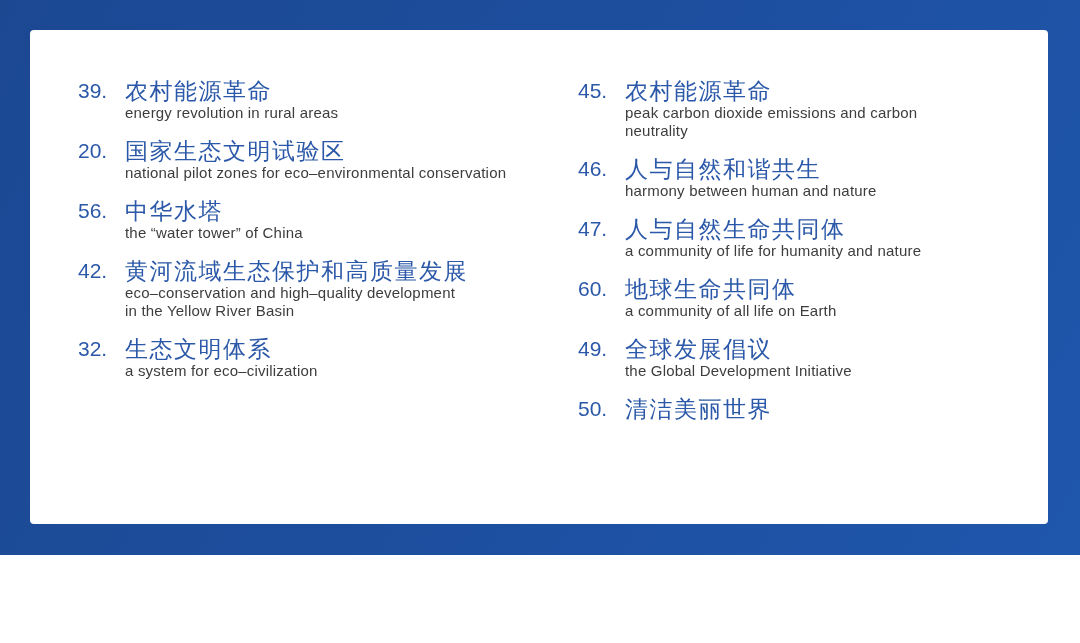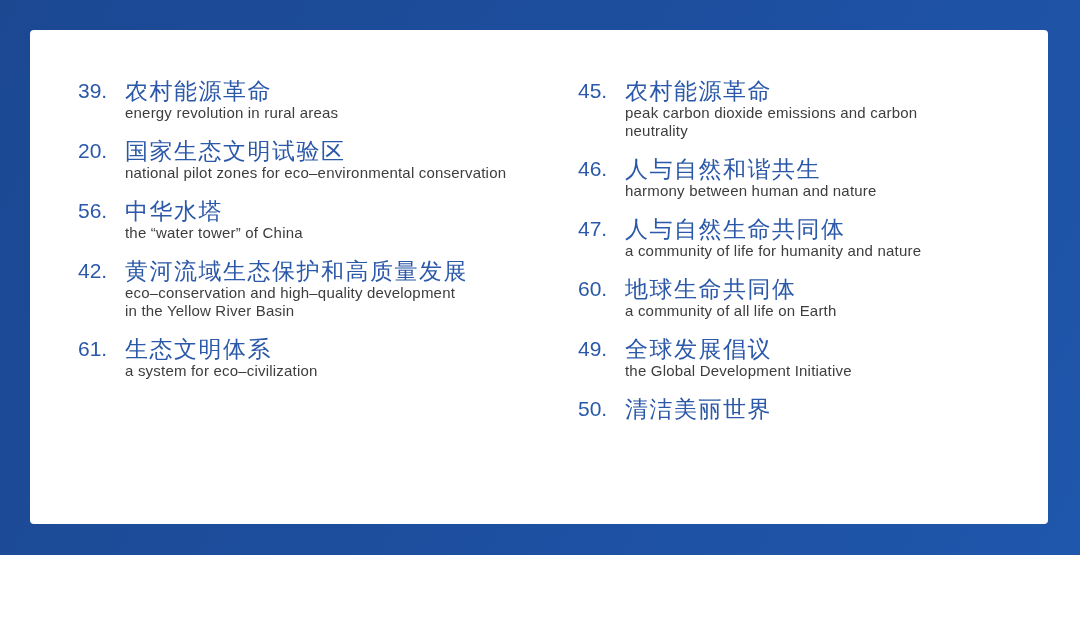--- a/index.html
+++ b/index.html
@@ -97,21 +97,21 @@
         </div>
         <div class="item">
           <div class="num">42.</div>
           <div class="texts">
             <div class="zh">黄河流域生态保护和高质量发展</div>
             <div class="en">eco–conservation and high–quality development
 in the Yellow River Basin</div>
           </div>
         </div>
         <div class="item">
-          <div class="num">61.</div>
+          <div class="num">32.</div>
           <div class="texts">
             <div class="zh">生态文明体系</div>
             <div class="en">a system for eco–civilization</div>
           </div>
         </div>
       </div>
 
       <div class="col">
         <div class="item">
           <div class="num">45.</div>

